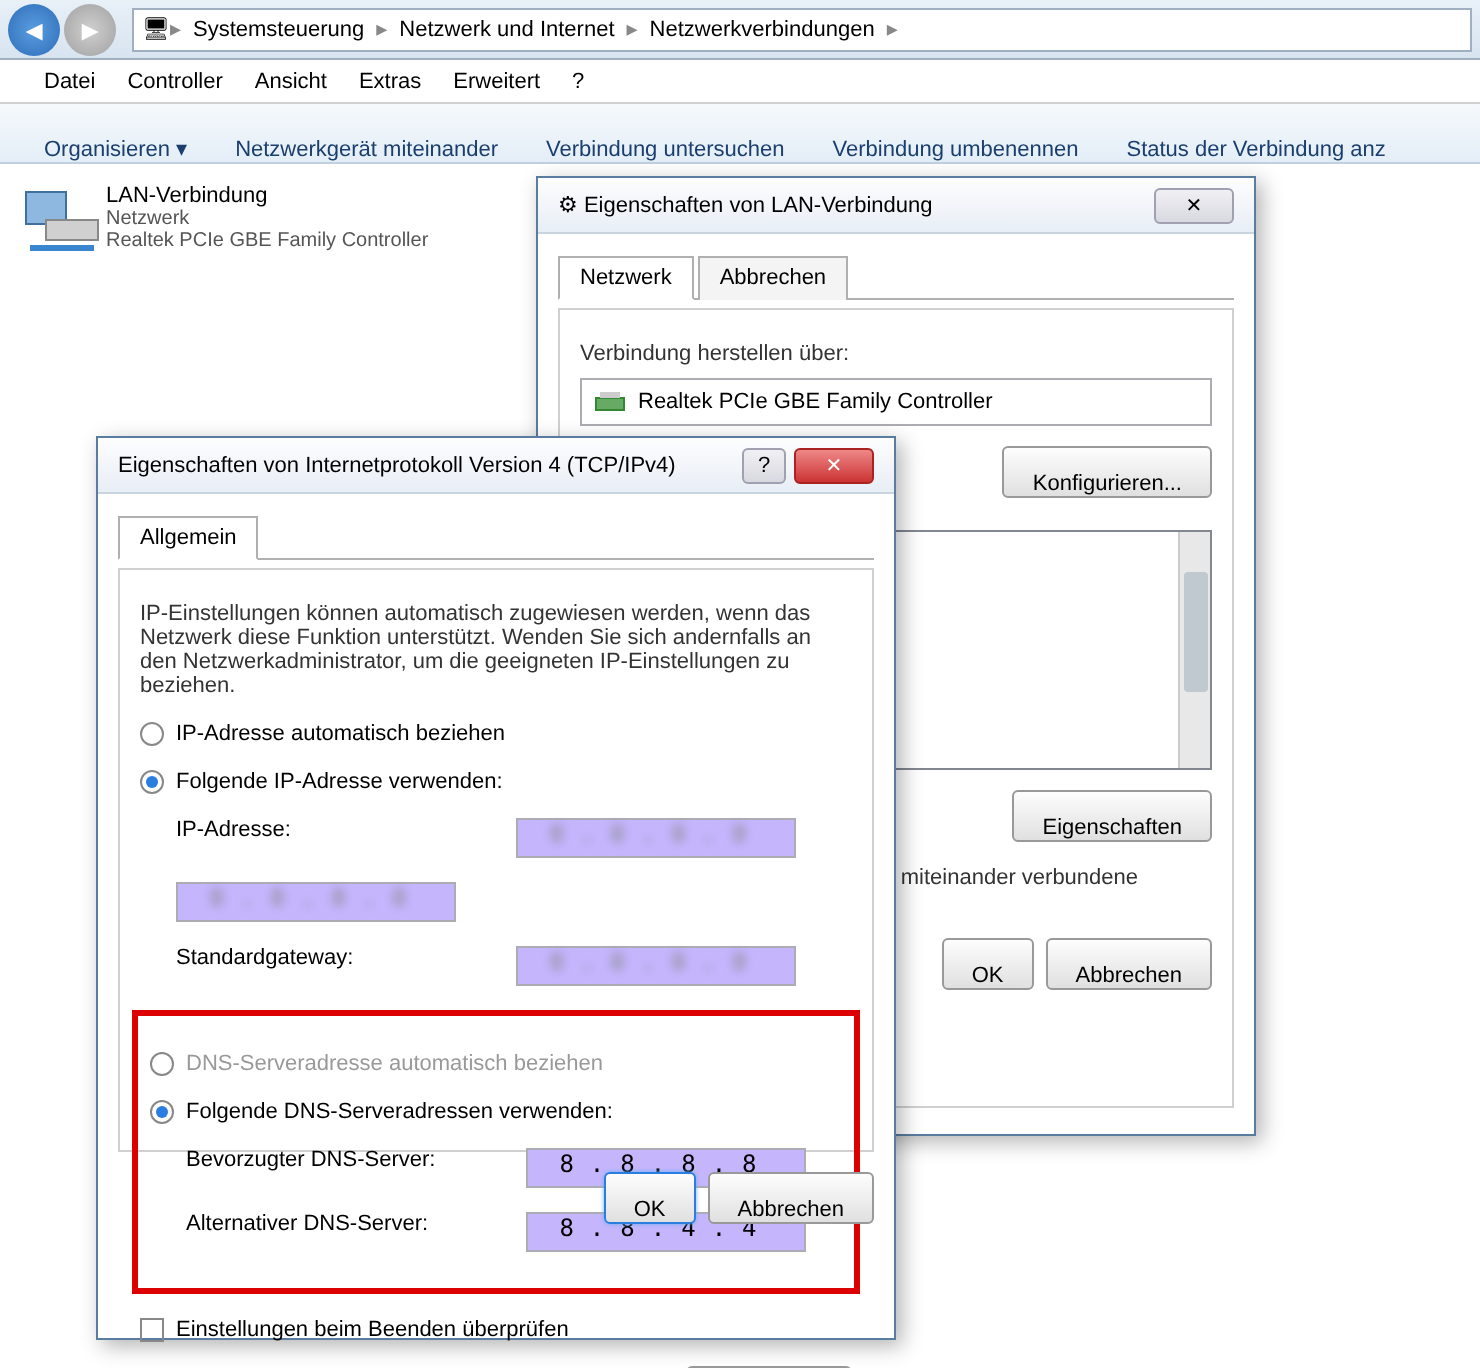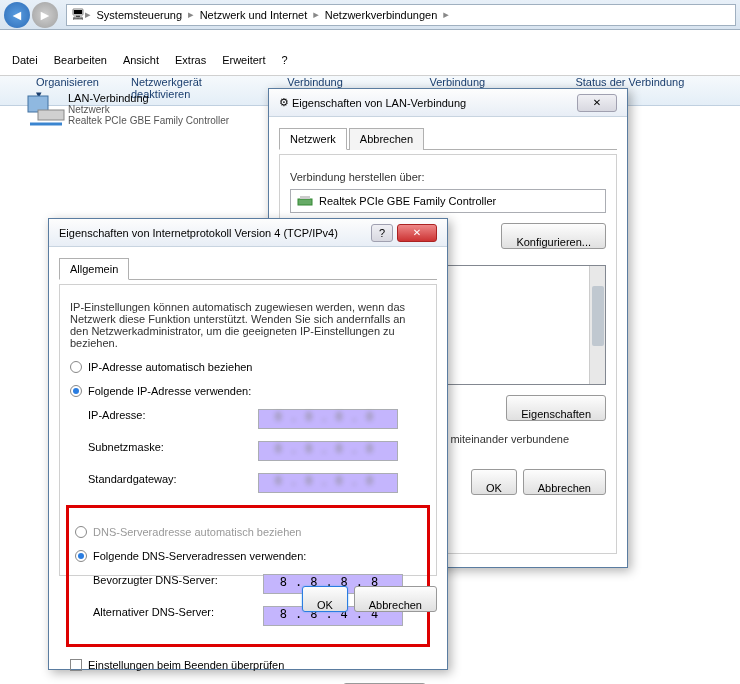--- a/index.html
+++ b/index.html
@@ -3,25 +3,25 @@
 <meta charset="utf-8">
 <style>
 *{box-sizing:border-box;margin:0;padding:0;font-family:"Segoe UI",Tahoma,sans-serif;font-size:11px;}
 body{background:#fff;width:740px;height:684px;overflow:hidden;position:relative;}
 .titlebar{height:30px;background:linear-gradient(#e8f0f8,#d8e4f0);display:flex;align-items:center;padding:0 4px;border-bottom:1px solid #a0b0c0;}
 .nav-btn{width:26px;height:26px;border-radius:50%;background:radial-gradient(#5a9de0,#2e6db8);margin-right:2px;display:flex;align-items:center;justify-content:center;color:#fff;font-size:14px;}
 .nav-btn.fwd{background:radial-gradient(#d0d0d0,#a0a0a0);}
 .breadcrumb{flex:1;height:22px;background:#fff;border:1px solid #a0b0c0;margin-left:6px;display:flex;align-items:center;padding:0 4px;}
 .bc-item{padding:0 6px;text-align:center;}
 .bc-sep{color:#888;}
-.menubar{height:22px;display:flex;align-items:flex-start;padding:0 4px;border-bottom:1px solid #d0d0d0;margin-top:24px;}
+.menubar{height:22px;display:flex;align-items:center;padding:0 14px;border-bottom:1px solid #d0d0d0;}
 .menubar span{padding:0 8px;}
-.toolbar{height:30px;background:linear-gradient(#f5f9fc,#e4eef7);border-bottom:1px solid #c0d0e0;display:flex;align-items:flex-start;padding:0 24px;}
+.toolbar{height:30px;background:linear-gradient(#f5f9fc,#e4eef7);border-bottom:1px solid #c0d0e0;display:flex;align-items:flex-end;padding:0 10px;}
 .toolbar span{color:#1a3e6e;padding:0 12px;}
-.connection-item{position:absolute;left:24px;top:92px;width:240px;display:flex;}
+.connection-item{position:absolute;left:9px;top:92px;width:240px;display:flex;}
 .conn-icon{width:44px;height:40px;}
 .conn-icon svg{width:44px;height:40px;}
 .conn-text div:first-child{font-size:11px;}
 .conn-text div{color:#555;font-size:10px;}
 .conn-text div.title{color:#000;font-size:11px;}
 
 .dialog{position:absolute;background:#fff;border:1px solid #5a7ca0;box-shadow:3px 3px 10px rgba(0,0,0,0.3);}
 .dlg-title{height:28px;background:linear-gradient(#fdfdfd,#e8eef6);display:flex;align-items:center;padding:0 10px;border-bottom:1px solid #c8d4e0;}
 .dlg-title .spacer{flex:1;}
 .dlg-close{width:40px;height:18px;border:1px solid #a0a0b0;border-radius:3px;background:linear-gradient(#f0f0f4,#d8d8e0);display:flex;align-items:center;justify-content:center;font-size:10px;}
@@ -65,30 +65,30 @@
     <span class="bc-sep">▸</span>
     <span class="bc-item">Netzwerk und Internet</span>
     <span class="bc-sep">▸</span>
     <span class="bc-item">Netzwerkverbindungen</span>
     <span class="bc-sep">▸</span>
   </div>
 </div>
 
 <div class="menubar">
   <span>Datei</span>
-  <span>Bearbeiten</span>
+  <span>Controller</span>
   <span>Ansicht</span>
   <span>Extras</span>
   <span>Erweitert</span>
   <span>?</span>
 </div>
 
 <div class="toolbar">
   <span>Organisieren ▾</span>
-  <span>Netzwerkgerät deaktivieren</span>
+  <span>Netzwerkgerät miteinander</span>
   <span>Verbindung untersuchen</span>
   <span>Verbindung umbenennen</span>
   <span>Status der Verbindung anz</span>
 </div>
 
 <div class="connection-item">
   <div class="conn-icon">
     <svg viewBox="0 0 44 40">
         <rect x="4" y="4" width="20" height="16" fill="#8fb8e0" stroke="#4070a0"></rect>
         <rect x="14" y="18" width="26" height="10" fill="#d0d0d0" stroke="#888"></rect>
@@ -170,21 +170,20 @@
       <div class="field-row">
         <span class="radio sel"></span>
         <span>Folgende IP-Adresse verwenden:</span>
       </div>
       <div style="padding-left:18px">
         <div class="field-row">
           <label>IP-Adresse:</label>
           <div class="ip-input blur">0.0.0.0</div>
         </div>
         <div class="field-row">
-          <label>Subnetzmaske:</label>
           <div class="ip-input blur">0.0.0.0</div>
         </div>
         <div class="field-row">
           <label>Standardgateway:</label>
           <div class="ip-input blur">0.0.0.0</div>
         </div>
       </div>
 
       <div class="highlight">
         <div class="field-row" style="color:#999">

